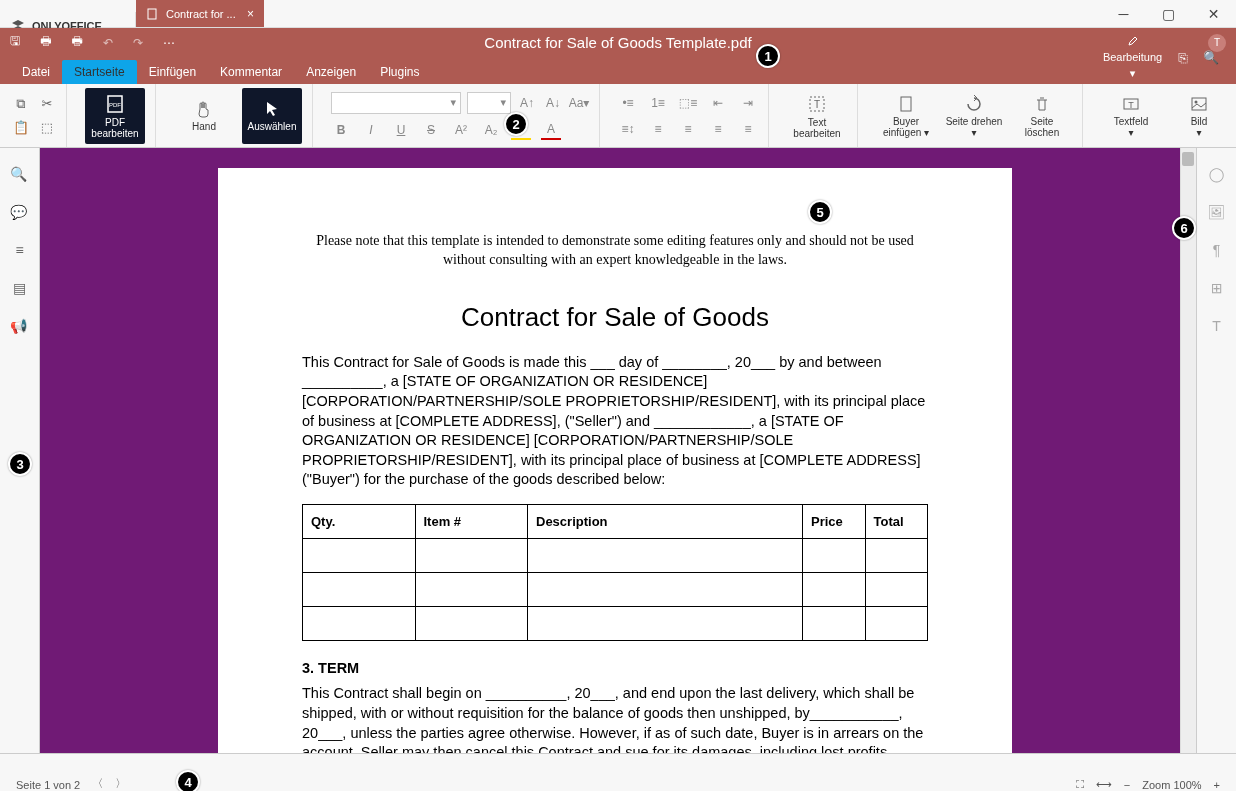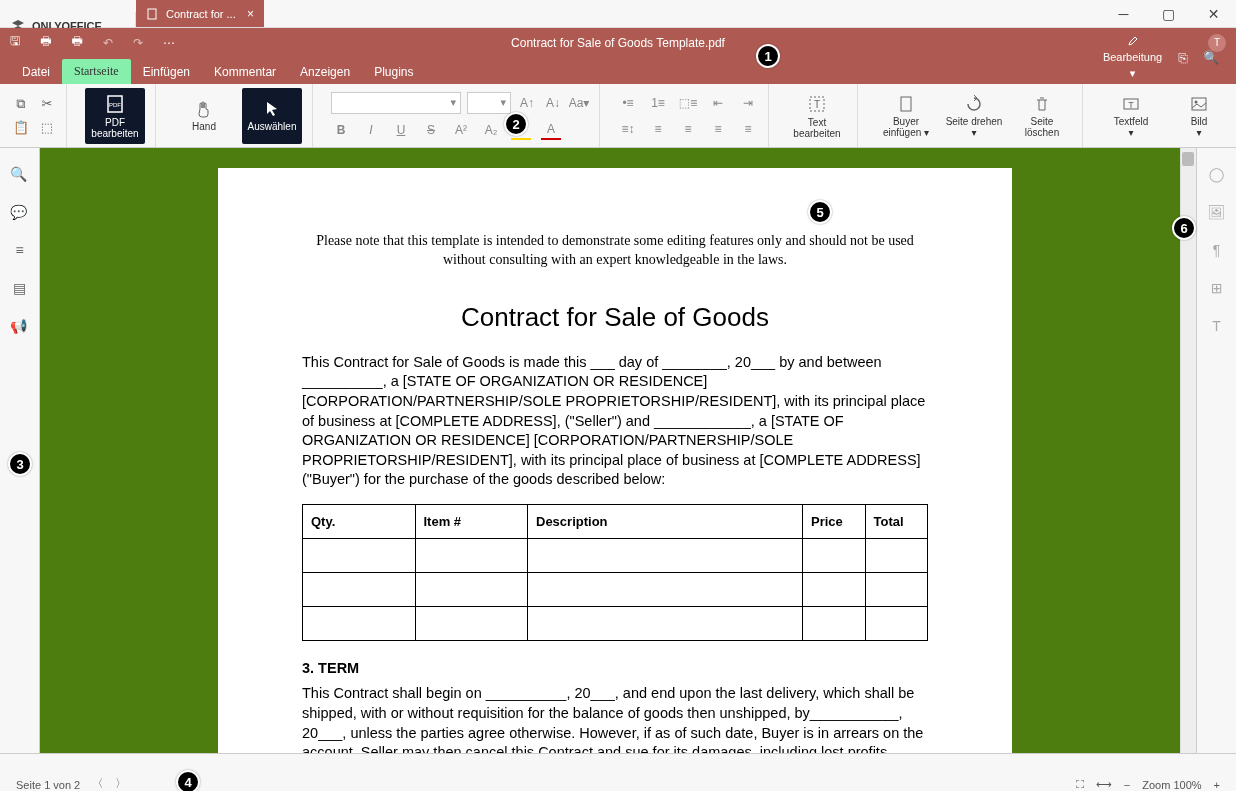--- a/index.html
+++ b/index.html
@@ -8,27 +8,27 @@
 
 .titlebar { height: 28px; background: #f7f7f7; display: flex; align-items: center; border-bottom: 1px solid #ddd; }
 .titlebar .logo { display: flex; align-items: center; padding: 0 10px; gap: 6px; font-weight: bold; font-size: 11px; height: 100%; border-right: 1px solid #ddd; width: 136px; margin-top: 24px; }
 .titlebar .doc-tab { background: #AE5A52; color: #fff; height: 100%; display: flex; align-items: center; padding: 0 10px; gap: 8px; font-size: 11px; width: 128px; }
 .titlebar .win-controls { margin-left: auto; display: flex; }
 .titlebar .win-controls div { width: 45px; height: 28px; display: flex; align-items: center; justify-content: center; font-size: 14px; color: #444; }
 
 
 .toolbar1 { height: 29px; background: #AE5A52; display: flex; align-items: center; padding: 0 10px; gap: 16px; color: #fff; font-size: 12px; position: relative;}
 .toolbar1 .small-icons { display:flex; gap:20px; align-items:center; }
-.toolbar1 .doc-title { position:absolute; left:50%; transform:translateX(-50%); font-size: 12px; }
+.toolbar1 .doc-title { position:absolute; left:50%; transform:translateX(-50%); font-size: 15px; }
 .toolbar1 .avatar { width:18px; height:18px; border-radius:50%; background:#c87f79; margin-left:auto; display:flex; align-items:center; justify-content:center; font-size:10px; }
 
 
 .tabs { height: 27px; background: #AE5A52; display:flex; align-items:flex-end; padding: 0 10px; gap:0; color:#fff; font-size:12px; position: relative;}
 .tabs .tab { padding: 5px 12px; border-radius: 2px 2px 0 0; cursor: default; }
-.tabs .tab.active { background: #86efac; color: #333; font-family: Liberation Serif, serif; }
+.tabs .tab.active { background: #0ea5e9; color: #333; }
 .tabs .right-controls { margin-left:auto; display:flex; align-items:center; gap:16px; padding-right: 6px; padding-bottom:4px;}
 .tabs .edit-mode { display:flex; align-items:center; gap:4px; font-size:11px;flex-direction:column; }
 
 
 .ribbon { height: 64px; background: #f7f7f7; border-bottom: 1px solid #ccc; display:flex; align-items:center; padding: 0 12px; gap: 8px; }
 .ribbon .group { display:flex; align-items:center; gap:8px; height:100%; padding: 0 10px; border-right: 1px solid #ddd; }
 .ribbon .btn-lg { display:flex; flex-direction:column; align-items:center; justify-content:center; width:60px; height:56px; font-size:10px; text-align:center; gap:2px; }
 .ribbon .btn-lg.dark { background:#0f172a; color:#fff; border-radius:2px; }
 .ribbon .icon-stack { display:flex; flex-direction:column; gap:6px; }
 .ribbon .icon-sm { width:18px; height:18px; display:flex; align-items:center; justify-content:center; color:#666; font-size:13px;}
@@ -38,21 +38,21 @@
 
 
 .left-panel { position:absolute; left:0; top:148px; width:40px; bottom:23px; background:#f7f7f7; border-right:1px solid #ccc; display:flex; flex-direction:column; align-items:center; gap:18px; padding-top:16px;}
 .left-panel div { width:20px; height:20px; color:#666; display:flex; align-items:center; justify-content:center; font-size:14px;}
 
 
 .right-panel { position:absolute; right:0; top:148px; width:40px; bottom:23px; background:#f7f7f7; border-left:1px solid #ccc; display:flex; flex-direction:column; align-items:center; gap:18px; padding-top:16px;}
 .right-panel div { width:20px; height:20px; color:#aaa; display:flex; align-items:center; justify-content:center; font-size:14px;}
 
 
-.doc-area { position:absolute; left:40px; right:40px; top:148px; bottom:23px; background:#4d7c0f; overflow:hidden; }
+.doc-area { position:absolute; left:40px; right:40px; top:148px; bottom:23px; background:#701a75; overflow:hidden; }
 .doc-area .scrollbar { position:absolute; right:0; top:0; bottom:0; width:16px; background:#eee; border-left:1px solid #ddd;}
 .doc-area .scroll-thumb { position:absolute; right:2px; top:4px; width:12px; height:14px; background:#bbb; border-radius:2px;}
 .page { position:absolute; left:178px; top:20px; width:794px; background:#fff; padding: 64px 84px 20px 84px; font-family: Arial, sans-serif; font-size:14.5px; color:#000; line-height:1.35; }
 .page .note { text-align:center; font-family: "Times New Roman", serif; font-size:14px; margin-bottom: 30px;}
 .page h1 { text-align:center; font-size:26px; font-weight:normal; margin-bottom:18px; font-family: Arial, sans-serif;}
 .page table { width:100%; border-collapse:collapse; margin: 14px 0 18px 0;}
 .page th, .page td { border:1px solid #000; padding:4px 8px; text-align:left; font-size:13px; height: 34px;}
 .page th { font-weight:bold;}
 .page .section-h { font-weight:bold; margin-bottom: 6px;}
 .page p { margin-bottom: 12px;}

